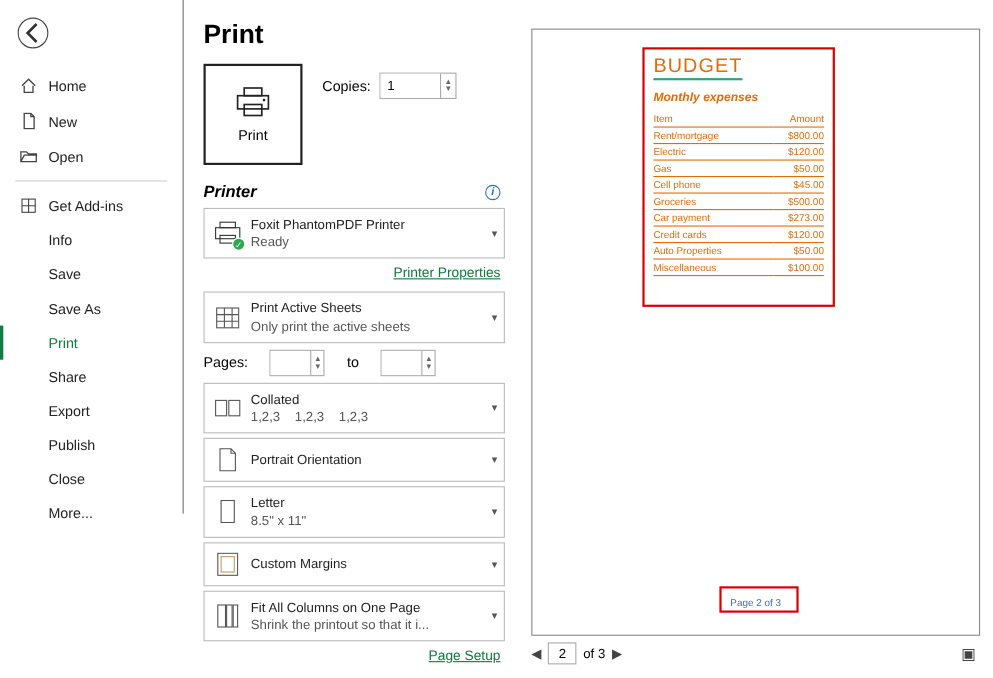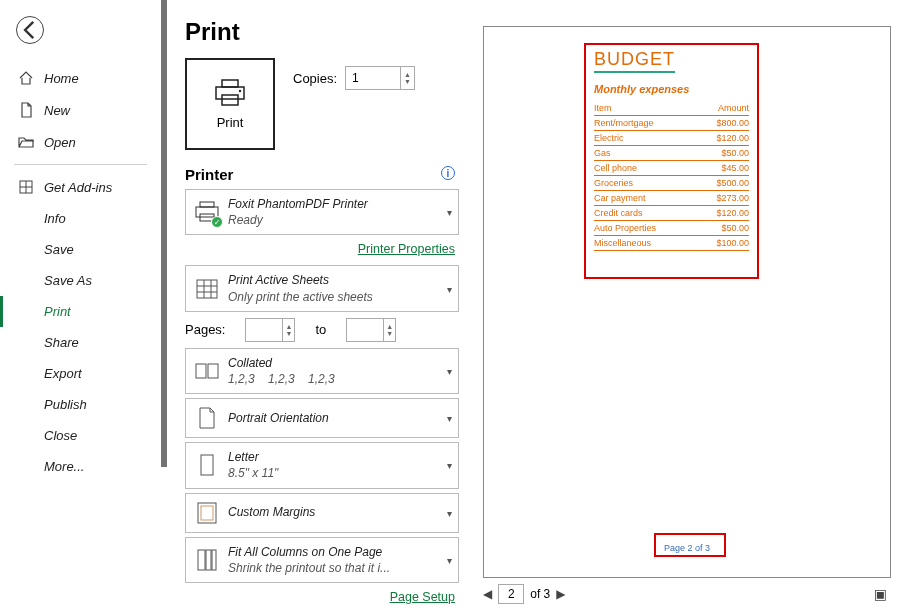--- a/index.html
+++ b/index.html
@@ -1,44 +1,44 @@
 <!DOCTYPE html>
 <html><head>
 <meta charset="utf-8">
 <style>
   * { box-sizing: border-box; margin: 0; padding: 0; font-family: "Segoe UI", Arial, sans-serif; }
   body { background: #fff; width: 903px; height: 616px; overflow: hidden; display: flex; }
 
   
-  .sidebar { width: 167px; height: 467px; border-right: 6px solid #737373; padding: 10px 0; font-style: italic; }
+  .sidebar { width: 167px; height: 467px; border-right: 1px solid #737373; padding: 10px 0; }
   .back { width: 28px; height: 28px; border: 1px solid #444; border-radius: 50%; margin: 6px 0 18px 16px; display: flex; align-items: center; justify-content: center; font-size: 14px; cursor: pointer; }
   .sidebar-item { display: flex; align-items: center; padding: 8px 18px; font-size: 13px; color: #222; cursor: pointer; }
   .sidebar-item .ic { width: 16px; height: 16px; margin-right: 10px; flex: none; }
   .sidebar-item.sub { padding-left: 44px; }
   .divider { height: 1px; background: #d0d0d0; margin: 6px 14px; }
   .sidebar-item.active { border-left: 3px solid #107c41; color: #107c41; padding-left: 41px; }
   
   
   .main { width: 300px; padding: 18px 8px 18px 18px; }
   h1.title { font-size: 24px; font-weight: 600; margin-bottom: 12px; }
 
   .print-row { display: flex; align-items: flex-start; gap: 18px; margin-bottom: 16px;}
   .big-button { width: 90px; height: 92px; border: 2px solid #222; display:flex; flex-direction:column; align-items:center; justify-content:center; gap:8px; cursor:pointer; }
   .big-button .lbl { font-size:13px; }
   .copies { display:flex; align-items:center; gap:8px; font-size:13px; margin-top:8px;}
   .spin { display:flex; align-items:center; border:1px solid #aaa; height:24px; }
   .spin input { width:54px; height:22px; border:none; padding:0 6px; font-size:12px; outline:none;}
   .spin .arrows { width:14px; display:flex; flex-direction:column; font-size:7px; line-height:7px; color:#666; border-left:1px solid #aaa; height:22px; justify-content:center; align-items:center;}
   
-  .section-lbl { font-size:15px; font-weight:600; margin:0 0 6px; display:flex; justify-content:space-between; }
+  .section-lbl { font-size:15px; font-weight:600; margin:0 0 6px; display:flex; justify-content:space-between; align-items:center;font-style:italic;}
   .info-icon { width:14px;height:14px; border:1px solid #2a6cd1; color:#2a6cd1; border-radius:50%; font-size:10px; display:flex;align-items:center;justify-content:center; margin-right:4px;}
   
   .option { border:1px solid #bbb; display:flex; align-items:center; padding:6px 8px; position:relative; cursor:pointer; margin-bottom:4px; background:#fff;}
   .option .oic { width:26px; height:26px; margin-right:8px; flex:none; display:flex; align-items:center; justify-content:center;}
-  .option .twoline { font-size:12px; line-height:1.35; color:#222;font-style:italic;}
+  .option .twoline { font-size:12px; line-height:1.35; color:#222;}
   .option .twoline .sub { color:#555; }
   .option .chev { position:absolute; right:6px; top:50%; transform:translateY(-50%); font-size:10px; color:#555;}
   
   .link { color:#0e7a3c; text-decoration:underline; font-size:12.5px; cursor:pointer;}
   .right-link { text-align:right; margin:2px 4px 8px 0;}
   
   .pages-row { display:flex; align-items:center; gap:20px; font-size:13px; margin:6px 0 6px; }
   .pages-row .mini { width:50px; }
   .spin.mini input{ width:36px;}
   

